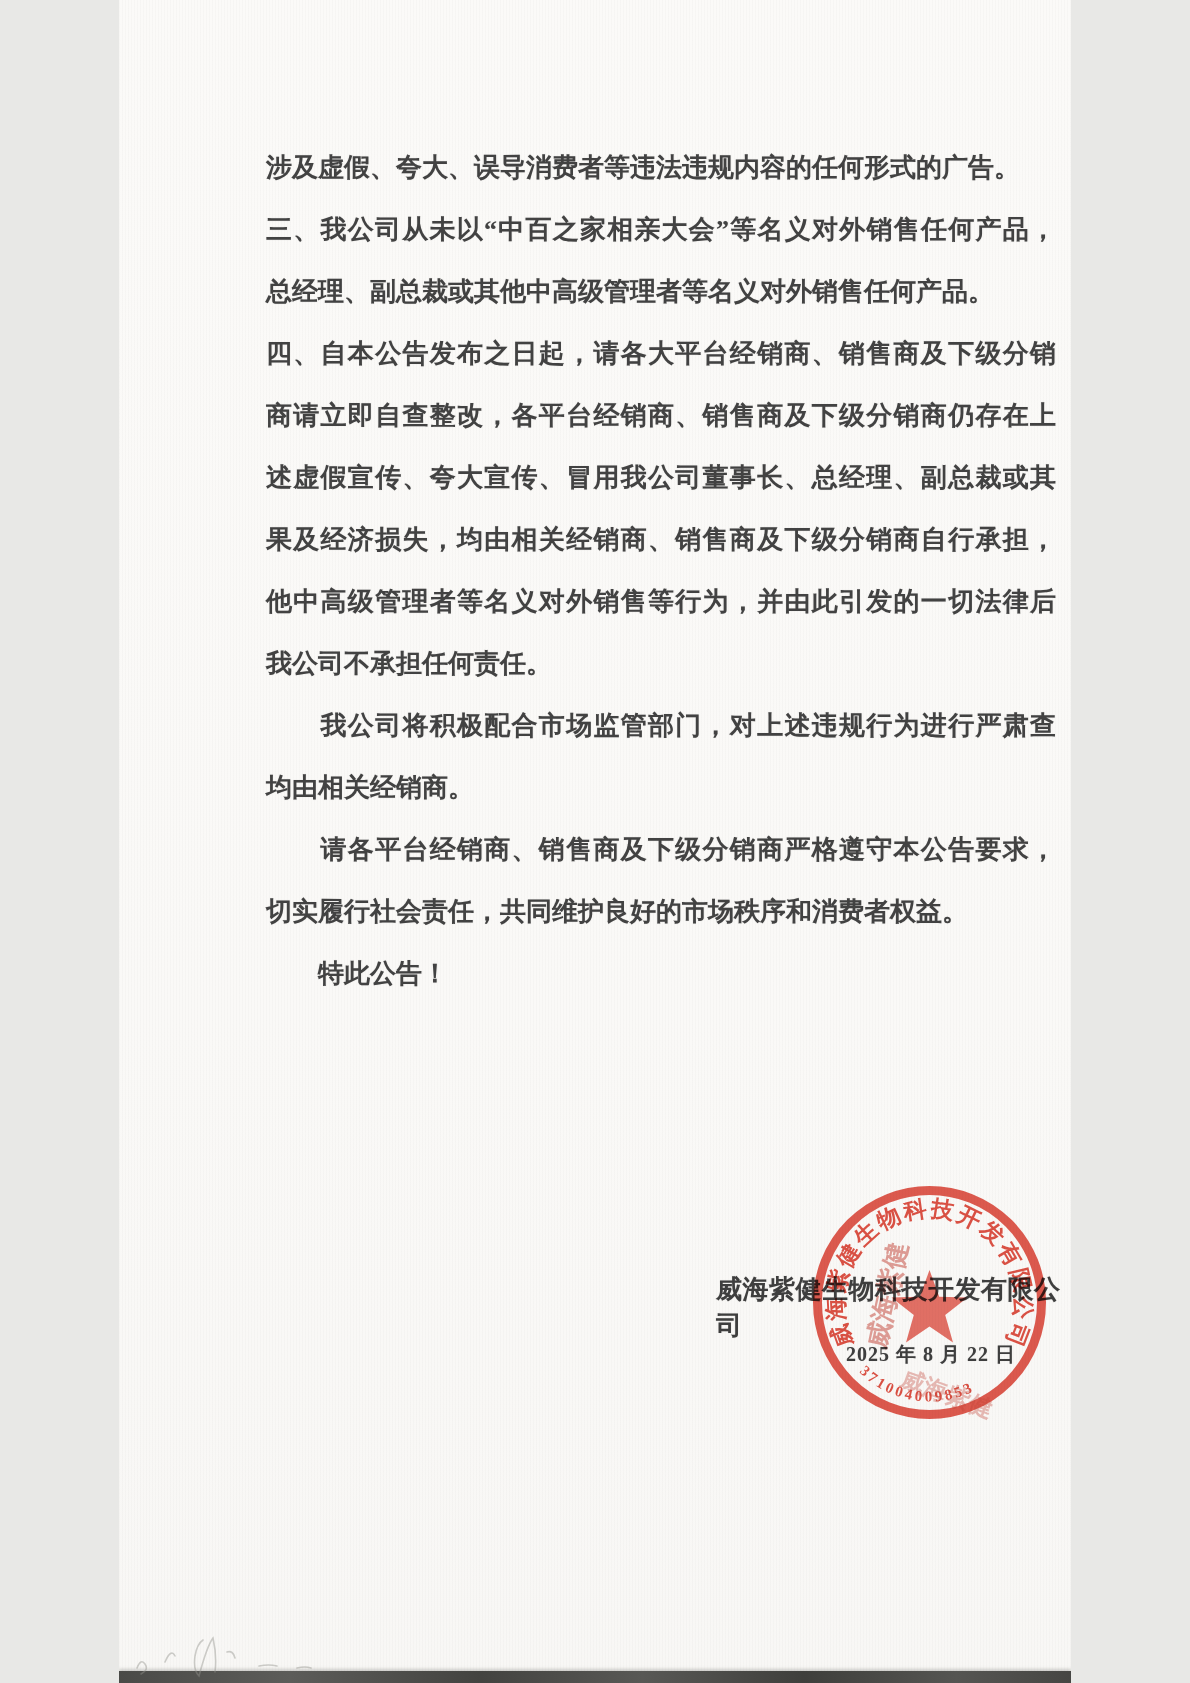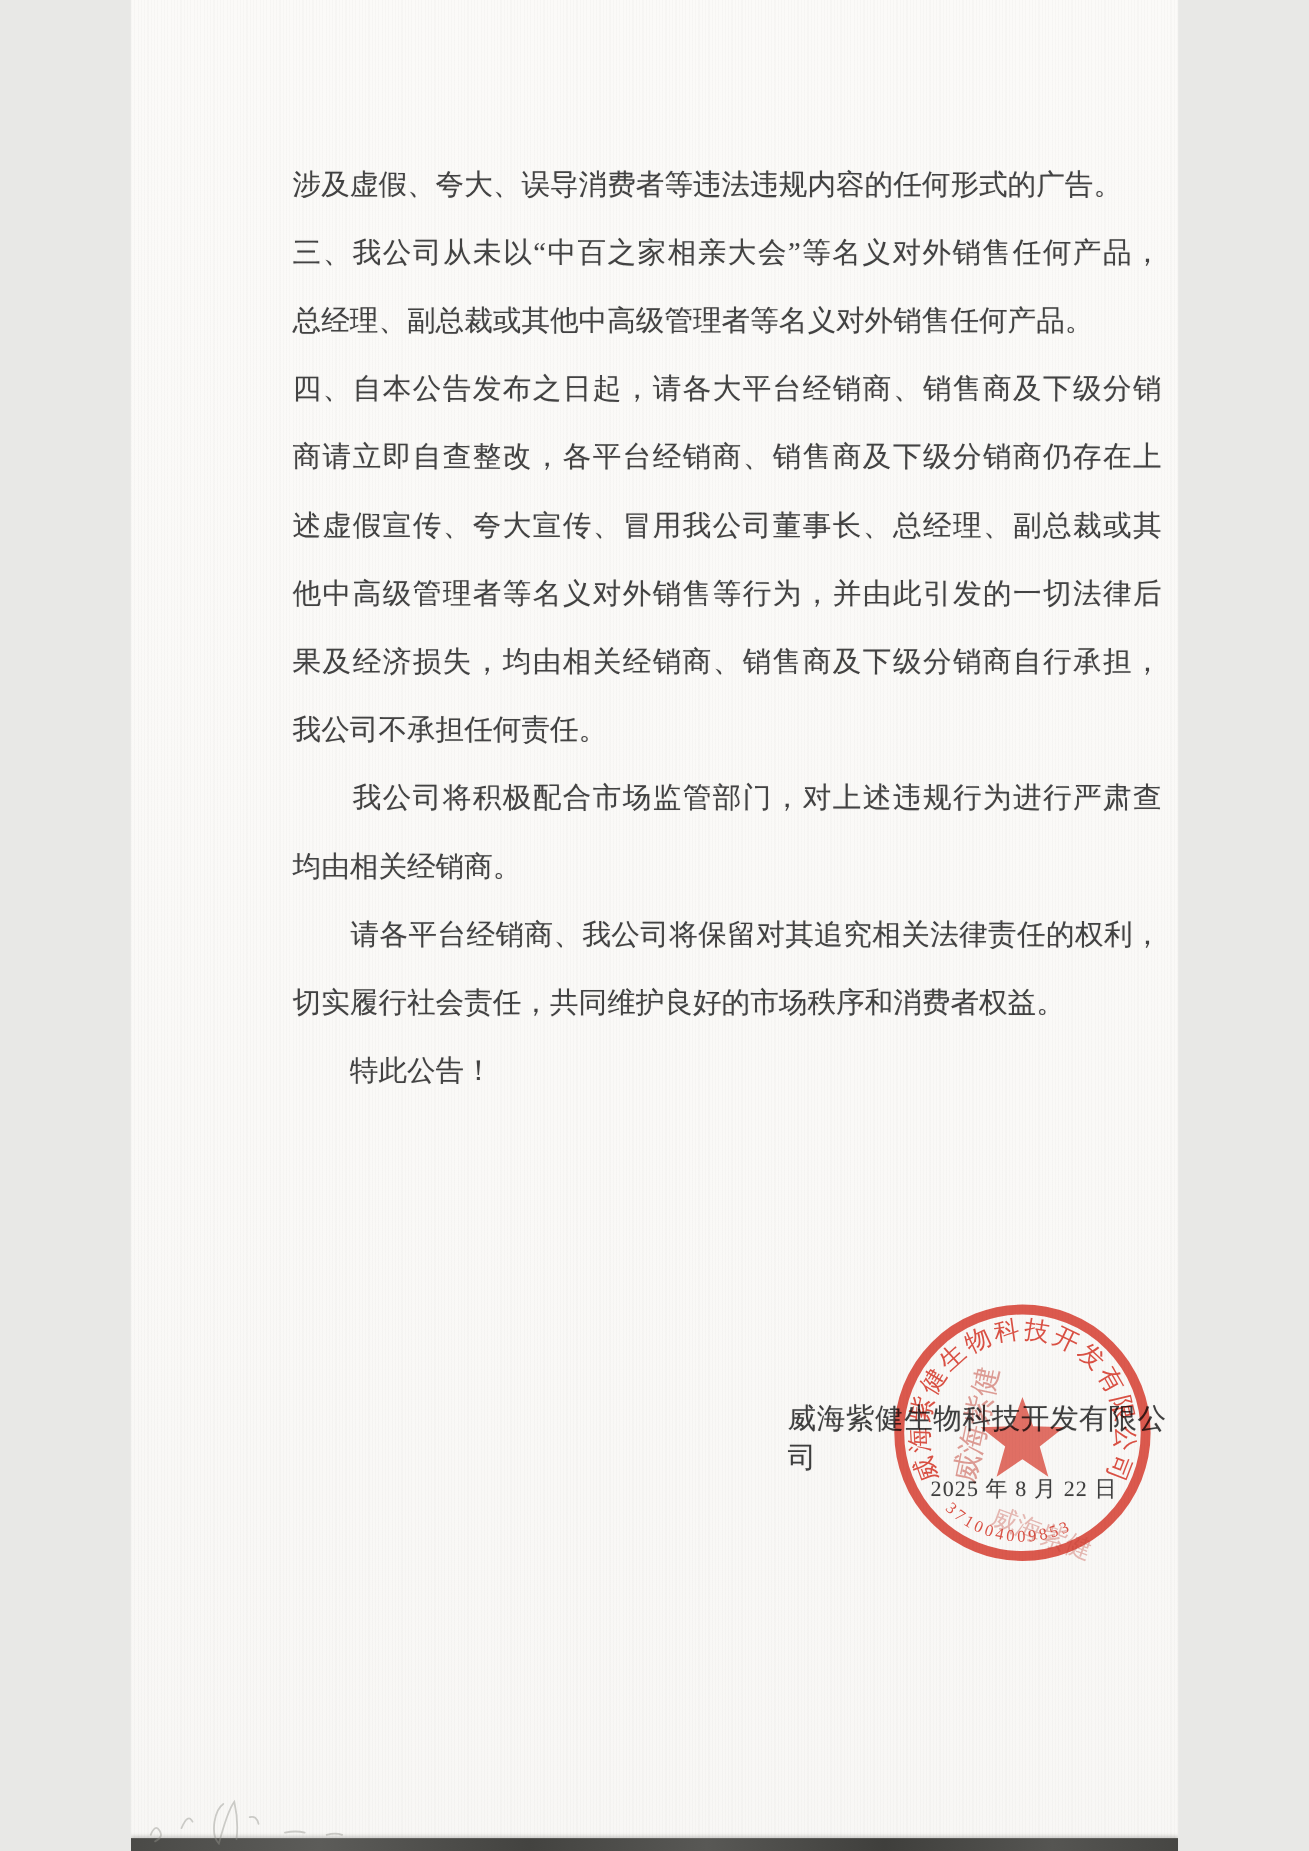--- a/index.html
+++ b/index.html
@@ -6,20 +6,21 @@
   .page{
     position:relative;
     width:952px;height:1683px;
     margin:0 auto;
     background:
       repeating-linear-gradient(90deg, rgba(110,110,105,0.03) 0 1px, rgba(0,0,0,0) 1px 3px),
       linear-gradient(180deg,#fbfaf8 0%,#faf9f7 60%,#f8f7f5 100%);
     overflow:hidden;
     font-family:"Liberation Serif","DejaVu Serif",serif;
     color:#3f3f3f;
+    font-weight:bold;
   }
   .body-text{
     position:absolute;
     left:147px;top:137px;width:790px;
     font-size:26px;
     color:#424242;
   }
   .body-text .line{
     height:62px;line-height:62px;
     white-space:pre;
@@ -77,26 +78,26 @@
 
 <div class="page">
 
   <div class="body-text">
       <div class="line">涉及虚假、夸大、误导消费者等违法违规内容的任何形式的广告。</div>
       <div class="line just">三、我公司从未以“中百之家相亲大会”等名义对外销售任何产品，</div>
       <div class="line">总经理、副总裁或其他中高级管理者等名义对外销售任何产品。</div>
       <div class="line just">四、自本公告发布之日起，请各大平台经销商、销售商及下级分销</div>
       <div class="line just">商请立即自查整改，各平台经销商、销售商及下级分销商仍存在上</div>
       <div class="line just">述虚假宣传、夸大宣传、冒用我公司董事长、总经理、副总裁或其</div>
+      <div class="line just">果及经济损失，均由相关经销商、销售商及下级分销商自行承担，</div>
       <div class="line just">他中高级管理者等名义对外销售等行为，并由此引发的一切法律后</div>
-      <div class="line just">果及经济损失，均由相关经销商、销售商及下级分销商自行承担，</div>
       <div class="line">我公司不承担任何责任。</div>
       <div class="line just">　　我公司将积极配合市场监管部门，对上述违规行为进行严肃查</div>
       <div class="line">均由相关经销商。</div>
-      <div class="line just">　　请各平台经销商、我公司将保留对其追究相关法律责任的权利，</div>
+      <div class="line just">　　请各平台经销商、销售商及下级分销商严格遵守本公告要求，</div>
       <div class="line">切实履行社会责任，共同维护良好的市场秩序和消费者权益。</div>
       <div class="line">　　特此公告！</div>
     </div>
 
   <div class="signature">威海紫健生物科技开发有限公司</div>
 
   <div class="datestamp">2025 年 8 月 22 日</div>
 
   <svg class="seal" viewBox="0 0 245 245">
     <circle cx="122.5" cy="122.5" r="112" fill="none" stroke="#dc3a2c" stroke-width="9" opacity="0.9"></circle>

